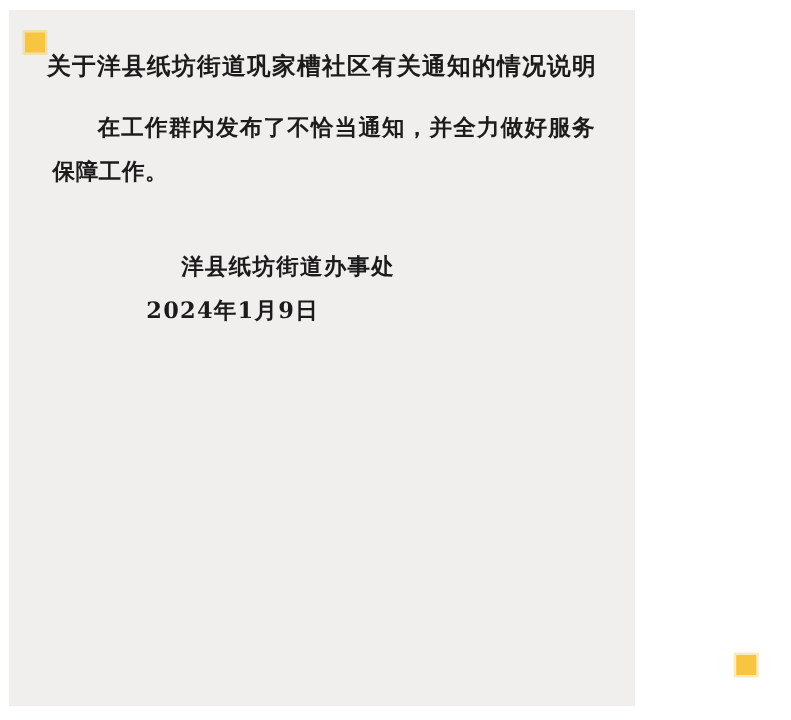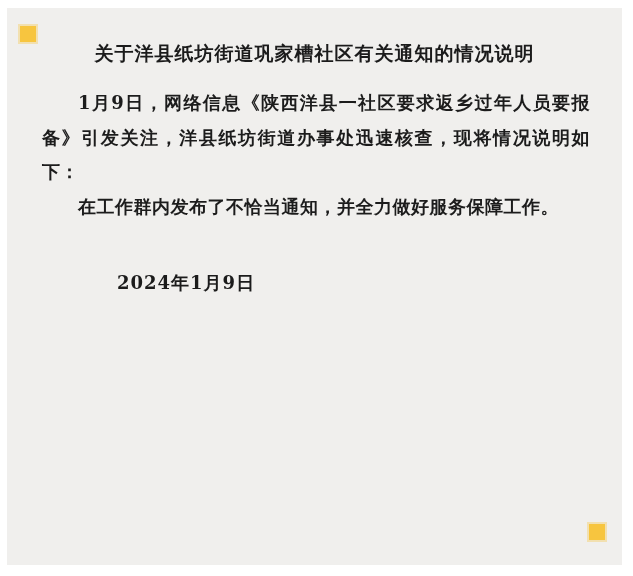--- a/index.html
+++ b/index.html
@@ -9,21 +9,21 @@
     height: 576px;
     background: #ffffff;
     font-family: "DejaVu Serif", "Liberation Serif", serif;
     overflow: hidden;
   }
 
   .paper {
     position: absolute;
     left: 7px;
     top: 8px;
-    width: 615px;
+    width: 501px;
     height: 557px;
     background: #f0efed;
   }
 
   .corner-accent {
     position: absolute;
     width: 16px;
     height: 16px;
     background: #f7c53f;
     box-shadow: 0 0 0 2px rgba(247, 197, 63, 0.35);
@@ -71,23 +71,23 @@
 </head>
 <body>
 
 <div class="paper">
 
   <div class="corner-accent tl"></div>
 
   <h1 class="notice-title">关于洋县纸坊街道巩家槽社区有关通知的情况说明</h1>
 
   <div class="notice-body">
-    <p>1月9日，网络信息《陕西洋县一社区要求返乡过年人员要报备》引发关注，洋县纸坊街道办事处迅速核查，现将情况说明如下：</p>
     <p>在工作群内发布了不恰当通知，并全力做好服务保障工作。</p>
   </div>
 
   <div class="signature-block">
+    <div class="signature-line">洋县纸坊街道办事处</div>
     <div class="date-line">2024年1月9日</div>
   </div>
 
   <div class="corner-accent br"></div>
 
 </div>
 
 </body></html>

